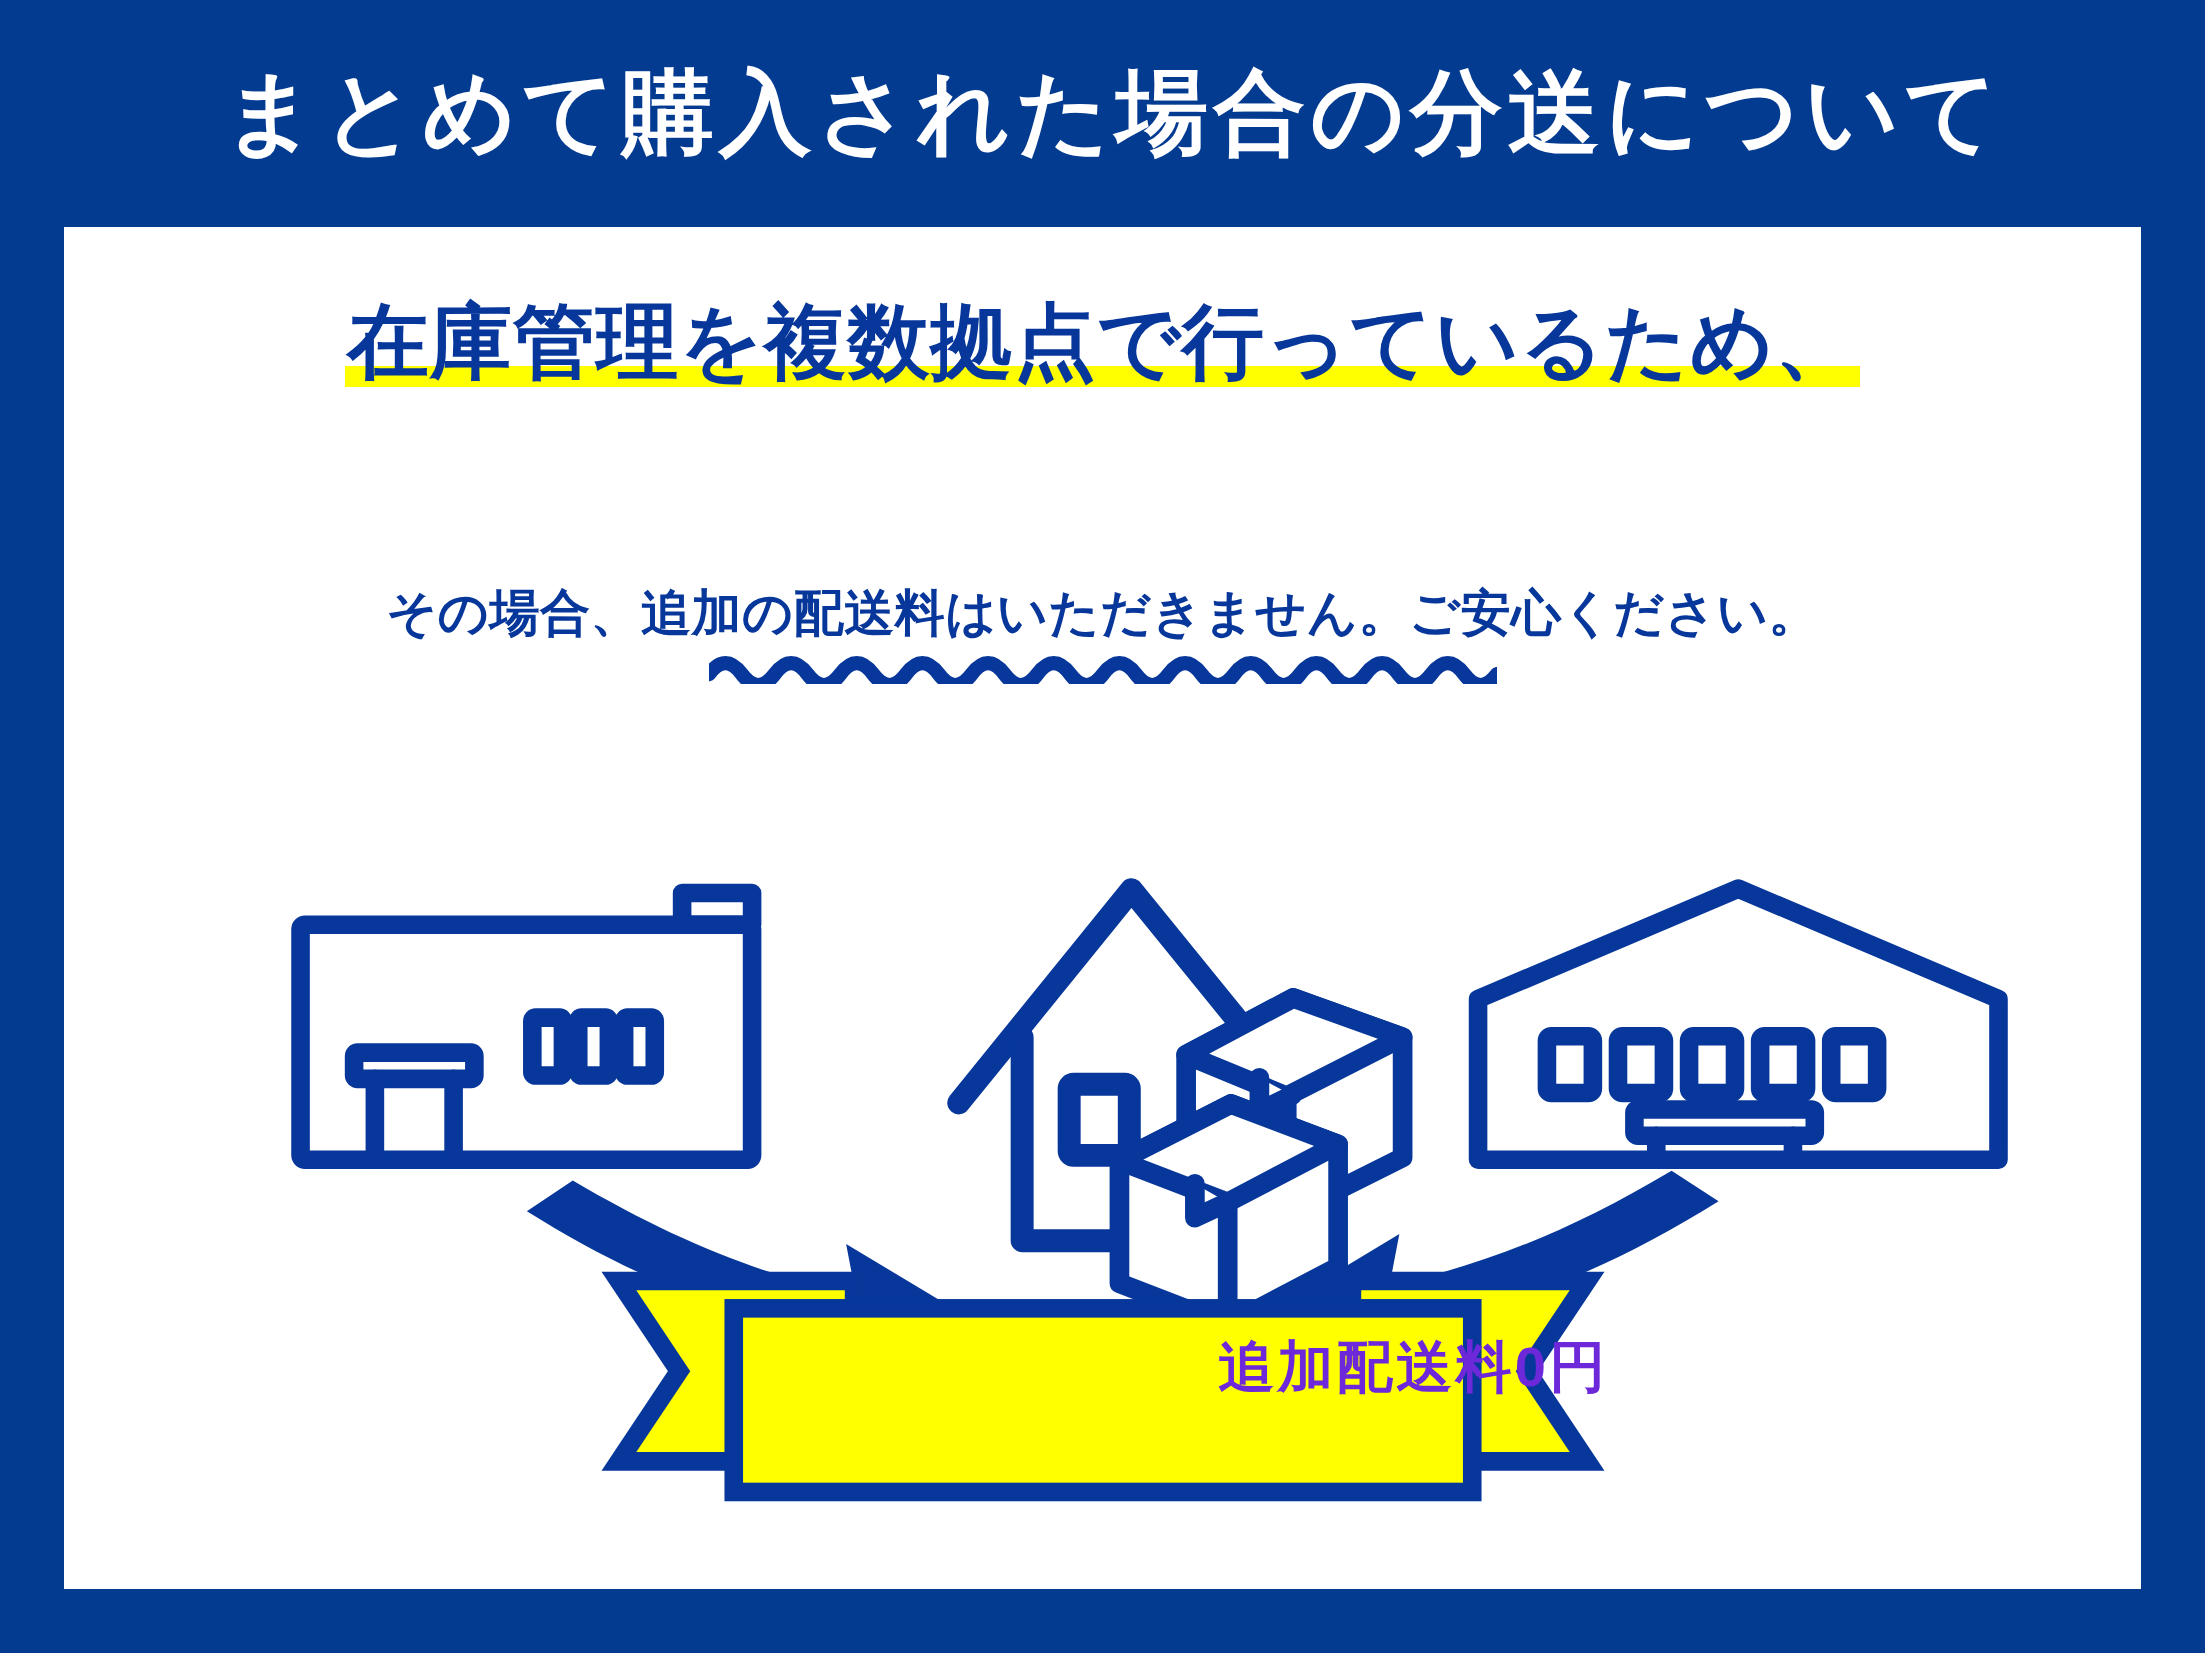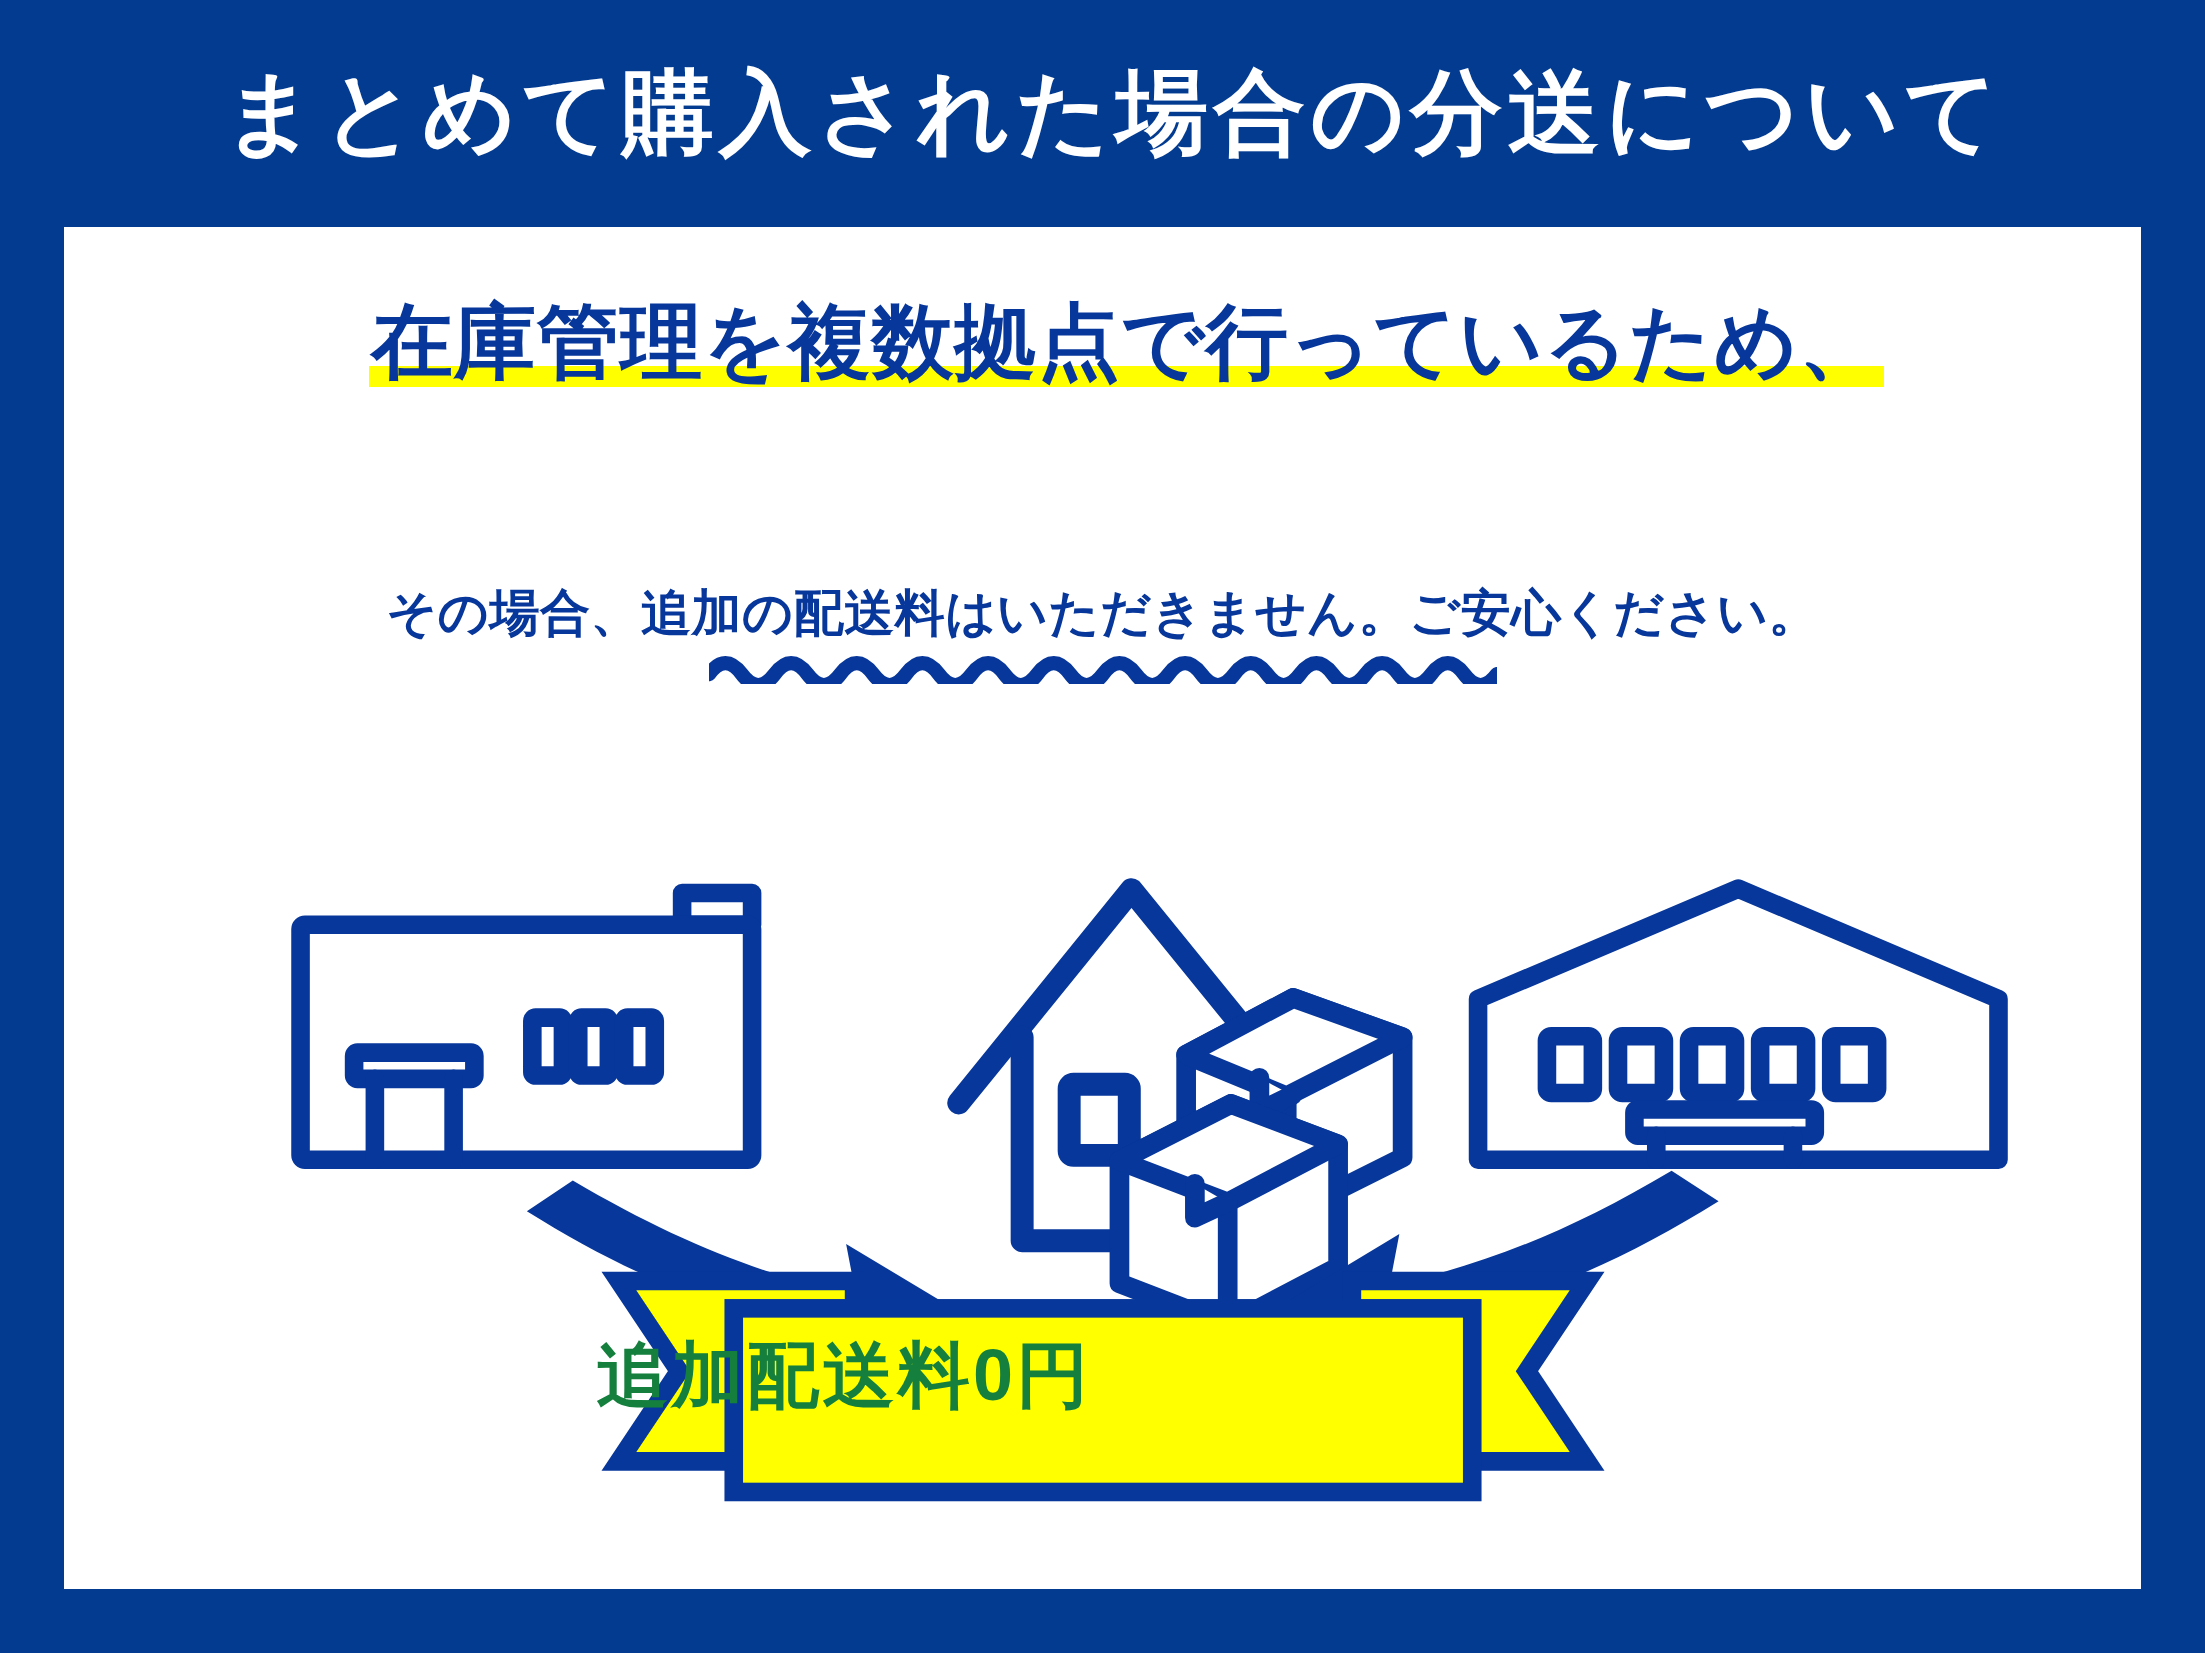--- a/index.html
+++ b/index.html
@@ -44,21 +44,20 @@
     background: #FFFFFF;
   }
 
   
   .headline {
     position: absolute;
     left: 0;
     top: 74px;
     width: 2077px;
     text-align: center;
-    padding-left: 24px;
   }
   .hl-line {
     display: block;
     white-space: nowrap;
     line-height: 1.0;
     margin-bottom: 18.6px;
   }
   .hl-line:last-child { margin-bottom: 0; }
 
   .hl-text {
@@ -130,23 +129,23 @@
     left: 0; top: 0;
     width: 1012px;
     height: 235px;
     display: block;
   }
   .banner-label {
     position: absolute;
     left: 0;
     top: 70px;
     width: 1012px;
-    text-align: left;
-    color: #15803d;
-    font-size: 72px;
+    text-align: right;
+    color: #6d28d9;
+    font-size: 56px;
     font-weight: 700;
     letter-spacing: 3.3px;
     white-space: nowrap;
     line-height: 1.0;
   }
 </style>
 </head>
 <body>
 
 <div id="stage">

